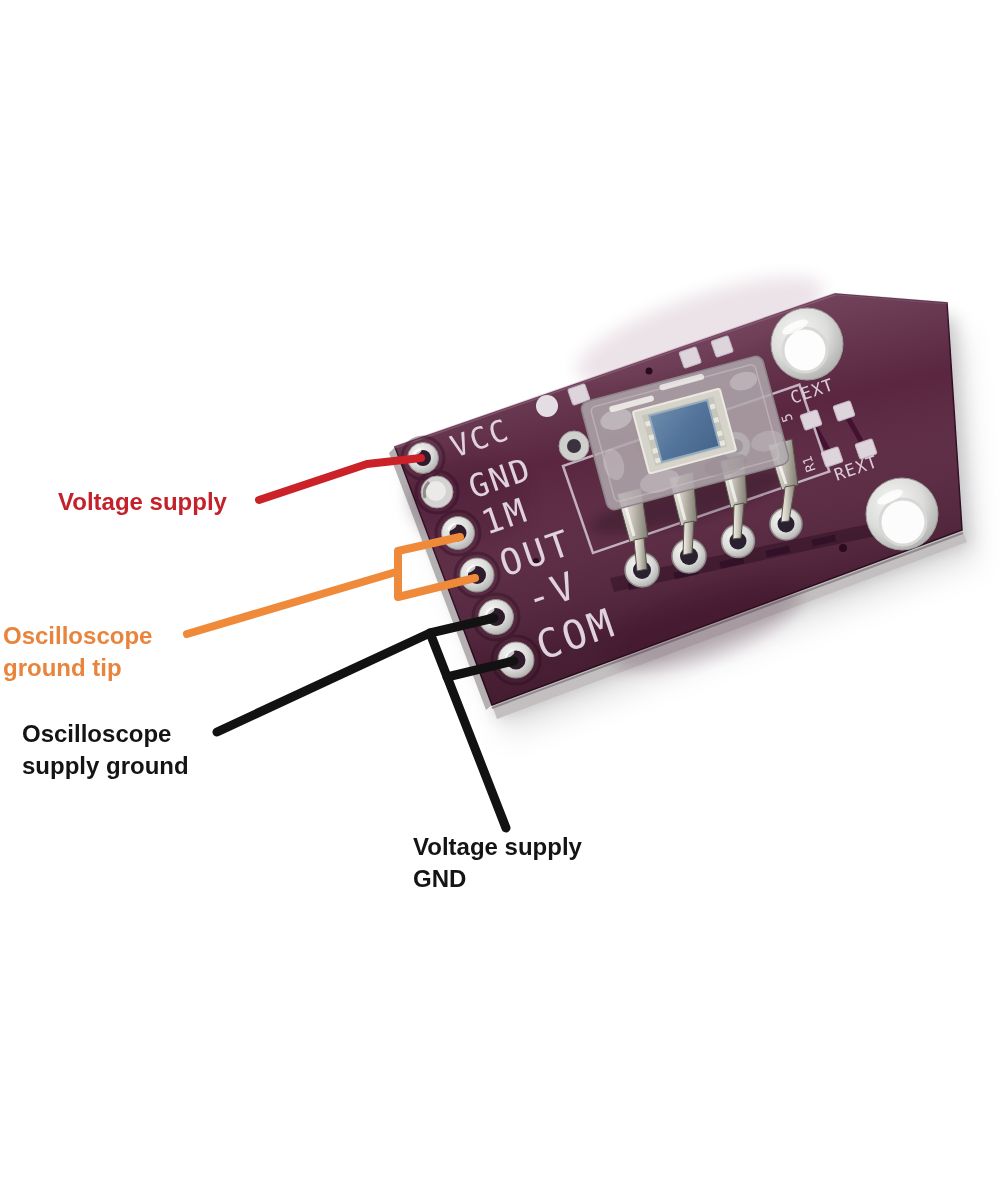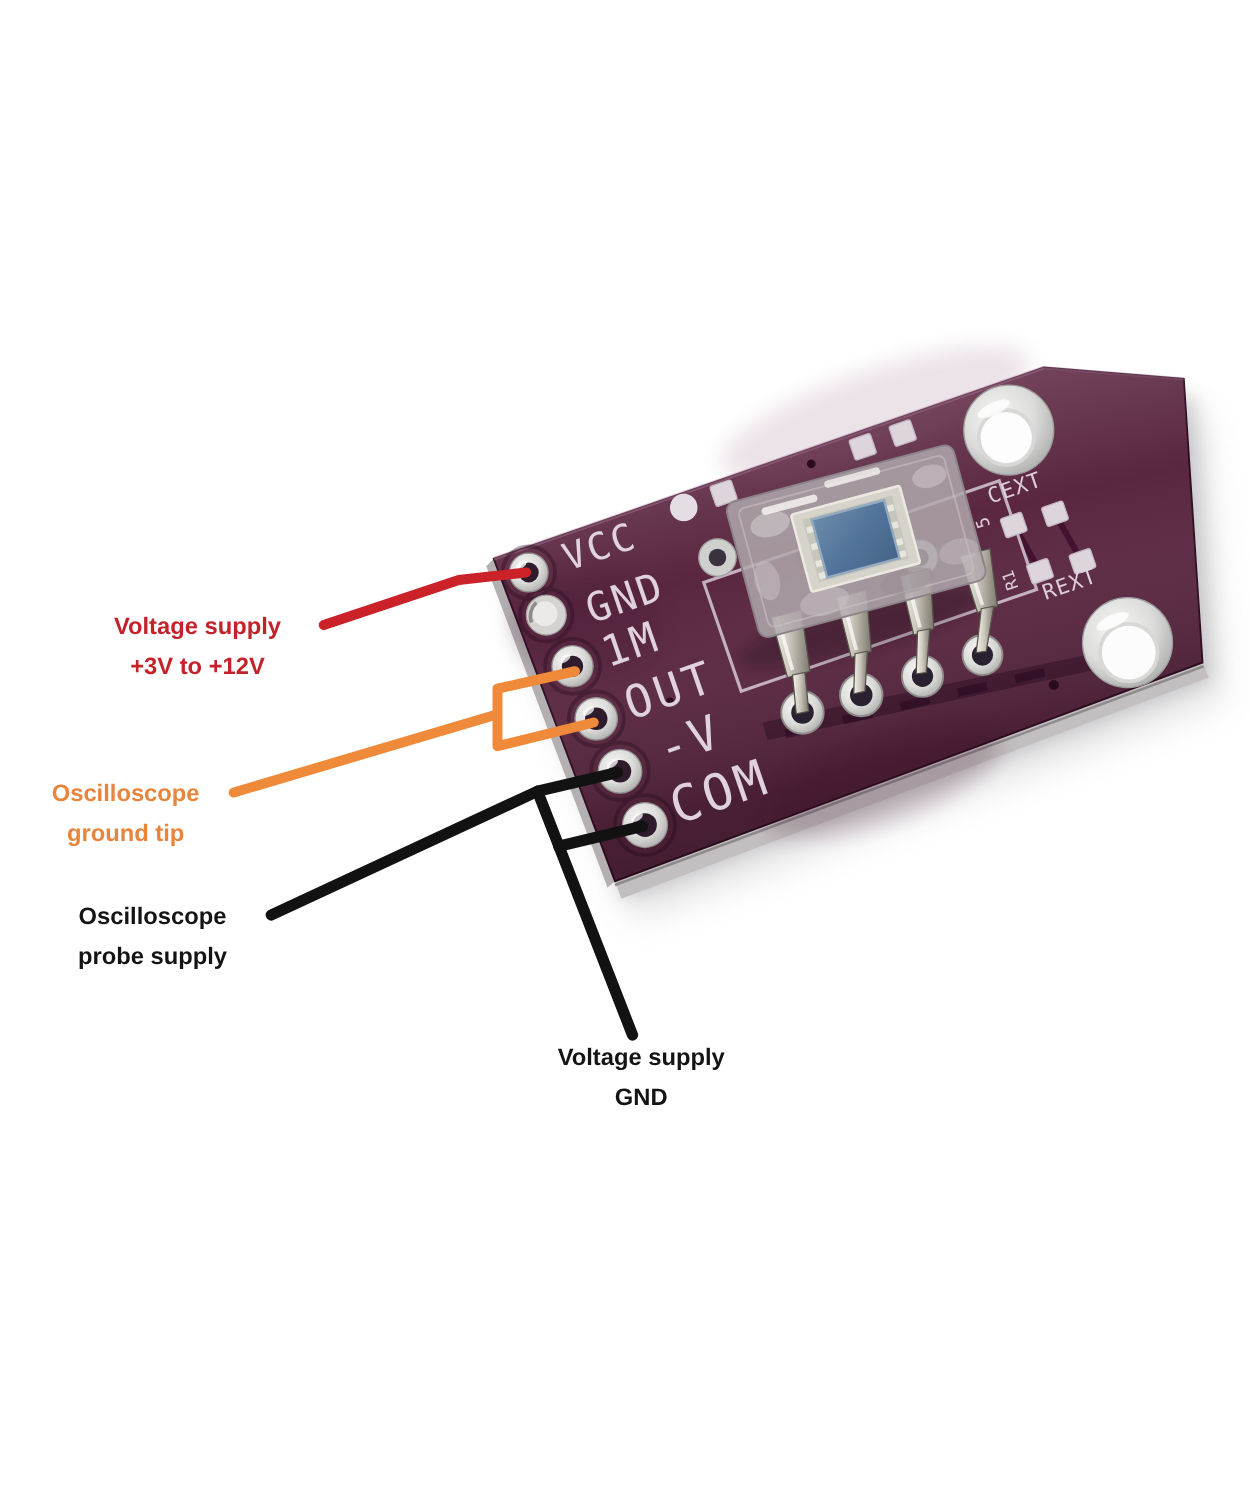--- a/index.html
+++ b/index.html
@@ -1,19 +1,19 @@
 <!DOCTYPE html>
 <html><head>
 <meta charset="utf-8">
 <style>
   html,body{margin:0;padding:0;background:#ffffff;}
   #stage{position:relative;width:1000px;height:1200px;background:#ffffff;overflow:hidden;
          font-family:"Liberation Sans",sans-serif;}
   svg{position:absolute;left:0;top:0;}
-  .callout{position:absolute;text-align:center;font-weight:bold;font-size:19px;line-height:32px;
+  .callout{position:absolute;text-align:left;font-weight:bold;font-size:24px;line-height:32px;
            font-family:"Liberation Sans",sans-serif;white-space:nowrap;}
   .callout div{white-space:nowrap;}
   #callout-supply{left:58px;top:486px;width:200px;color:#c4222a;}
   #callout-probe-tip{left:3px;top:620px;width:195px;color:#e8843c;}
   #callout-probe-ground{left:22px;top:718px;width:200px;color:#141414;}
   #callout-supply-gnd{left:413px;top:831px;width:200px;color:#141414;}
   .silk{font-family:"DejaVu Sans Mono",monospace;fill:#e7dce7;opacity:.95;}
   .silk-sm{font-family:"DejaVu Sans Mono",monospace;fill:#e2d6e2;opacity:.95;}
 </style>
 </head>
@@ -253,27 +253,26 @@
     <path d="M187,634 L396,572" stroke="#ef8a3a" stroke-width="8"></path>
     <path d="M460,537 L398,551 L398,597 L475,578" stroke="#ef8a3a" stroke-width="8"></path>
     <path d="M217,732 L430,633" stroke="#121212" stroke-width="9"></path>
     <path d="M494,618 L430,633 L506,828" stroke="#121212" stroke-width="9"></path>
     <path d="M447,677 L514,661" stroke="#121212" stroke-width="9"></path>
   </g>
 </svg>
 
 <div class="callout" id="callout-supply">
   <div>Voltage supply</div>
-  <div>+3V to +12V</div>
 </div>
 <div class="callout" id="callout-probe-tip">
   <div>Oscilloscope</div>
   <div>ground tip</div>
 </div>
 <div class="callout" id="callout-probe-ground">
   <div>Oscilloscope</div>
-  <div>probe supply</div>
+  <div>supply ground</div>
 </div>
 <div class="callout" id="callout-supply-gnd">
   <div>Voltage supply</div>
   <div>GND</div>
 </div>
 </div>
 
 </body></html>

